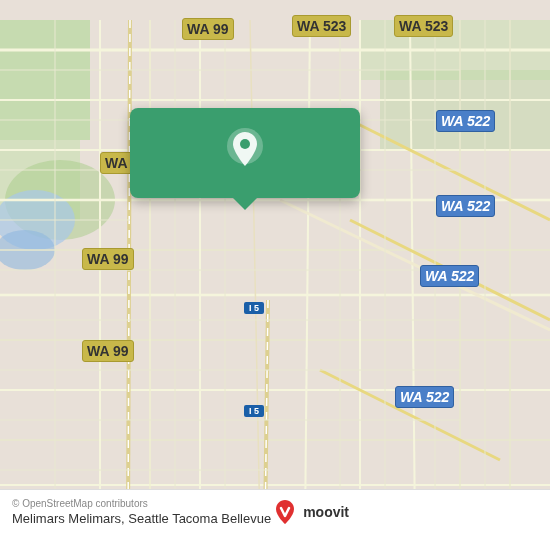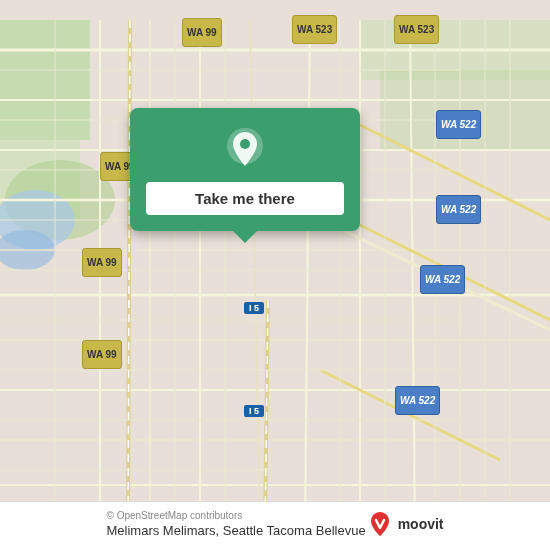--- a/index.html
+++ b/index.html
@@ -26,24 +26,24 @@
       width: 100%; height: 100%;
     }
 
     
     .bottom-bar {
       position: absolute;
       bottom: 0;
       left: 0;
       width: 100%;
       background: white;
-      padding: 8px 12px 12px 12px;
+      padding: 8px 12px 24px 12px;
       display: flex;
       align-items: center;
-      justify-content: center;
+      justify-content: flex-start;
       z-index: 10;
       border-top: 1px solid #ddd;
     }
 
     .bottom-bar-left {
       display: flex;
       flex-direction: column;
     }
 
     .copyright-text {
@@ -117,22 +117,22 @@
       width: 100%;
       text-align: center;
     }
 
     
     .road-badge {
       position: absolute;
       background: #c8b84a;
       border: 1px solid #a89a30;
       border-radius: 3px;
-      padding: 8px 4px;
-      font-size: 10px;
+      padding: 2px 4px;
+      font-size: 14px;
       font-weight: bold;
       color: #333;
       z-index: 5;
     }
 
     .road-badge.blue {
       background: #4a7fc8;
       border-color: #3060a0;
       color: white;
       font-style: italic;
@@ -254,21 +254,20 @@
   </div>
 
   <div class="popup-card">
 
     <svg class="pin-icon" viewBox="0 0 44 44" xmlns="http://www.w3.org/2000/svg">
       <circle cx="22" cy="18" r="18" fill="white" opacity="0.25"></circle>
       <path d="M22 4 C15.4 4 10 9.4 10 16 C10 24 22 38 22 38 C22 38 34 24 34 16 C34 9.4 28.6 4 22 4 Z" fill="white" opacity="0.9"></path>
       <circle cx="22" cy="16" r="5" fill="#3a9e6e"></circle>
     </svg>
 
-    <button class="take-me-btn">Take me there</button>
   </div>
 
   <div class="bottom-bar">
     <div class="bottom-bar-left">
       <span class="copyright-text">© OpenStreetMap contributors</span>
       <span class="location-text">Melimars Melimars, Seattle Tacoma Bellevue</span>
     </div>
     <div class="moovit-logo">
 
       <svg width="28" height="28" viewBox="0 0 28 28" xmlns="http://www.w3.org/2000/svg">

